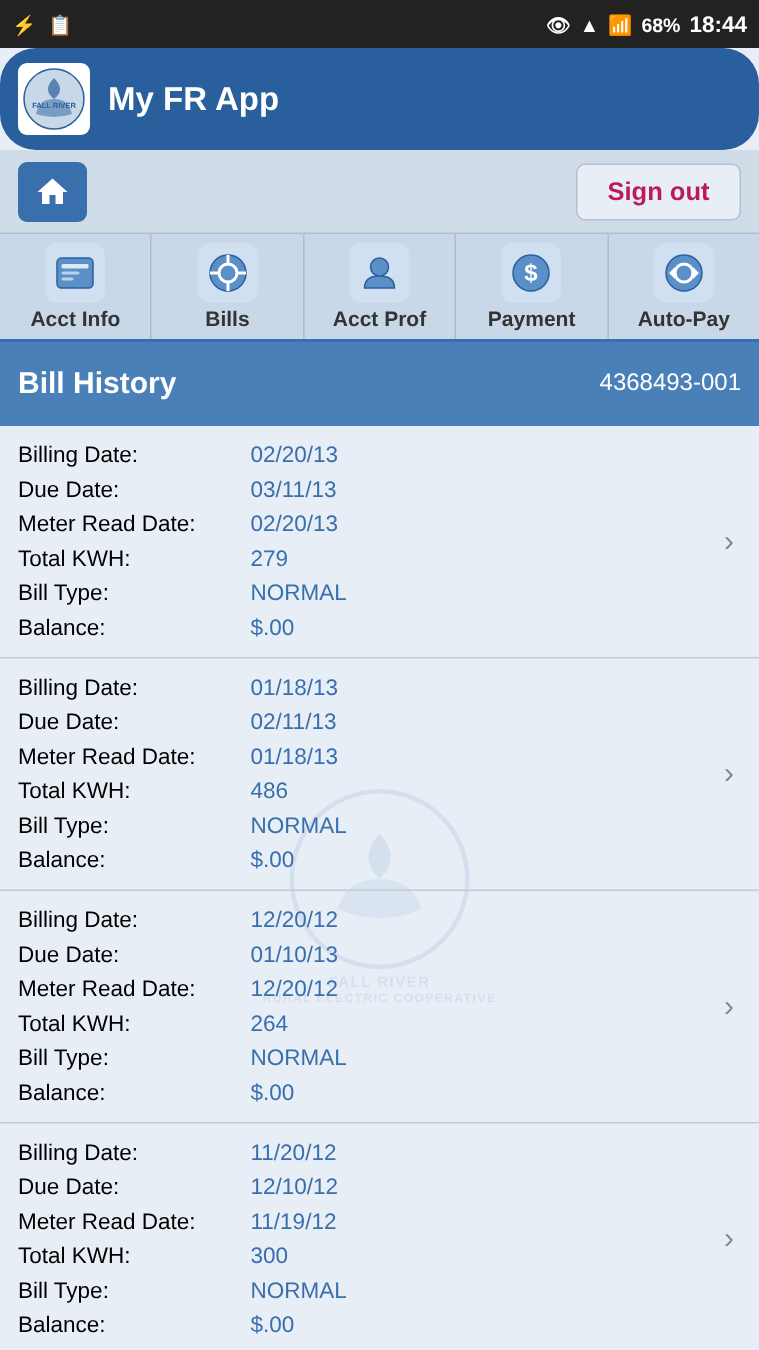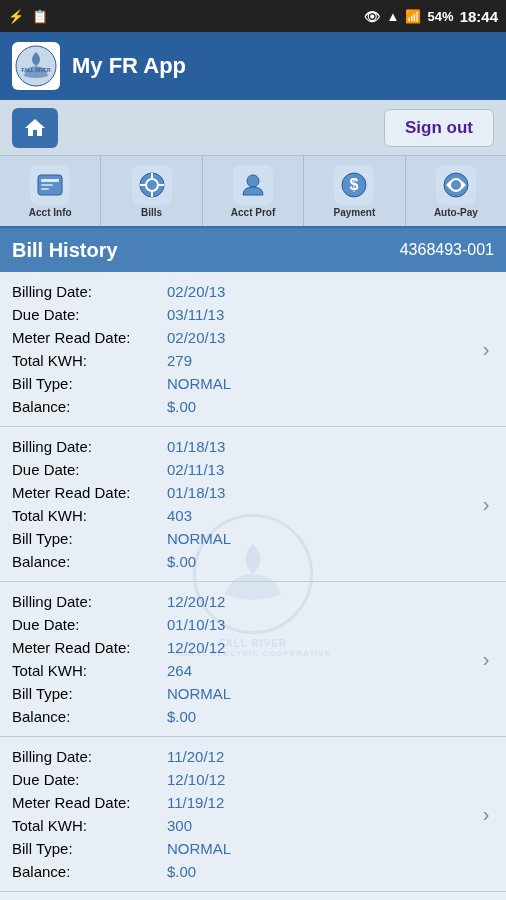--- a/index.html
+++ b/index.html
@@ -28,20 +28,21 @@
     .status-time { font-size: 15px; font-weight: bold; }
 
     
     .app-header {
       background: #2a5f9e;
       height: 68px;
       display: flex;
       align-items: center;
       padding: 0 12px;
       gap: 12px;
+      border-radius: 24px;
     }
     .app-logo {
       width: 48px;
       height: 48px;
       background: white;
       border-radius: 6px;
       display: flex;
       align-items: center;
       justify-content: center;
       font-size: 8px;
@@ -78,21 +79,21 @@
       cursor: pointer;
     }
     .home-icon-svg { width: 24px; height: 24px; }
     .sign-out-btn {
       background: #e8eef5;
       border: 1px solid #b0c0d0;
       border-radius: 6px;
       padding: 8px 20px;
       font-size: 17px;
       font-weight: bold;
-      color: #4c1d95;
+      color: #be185d;
       cursor: pointer;
     }
 
     
     .nav-tabs {
       background: #c8d8e8;
       height: 72px;
       display: flex;
       align-items: stretch;
       overflow: hidden;
@@ -113,30 +114,30 @@
     .nav-tab-icon {
       width: 40px;
       height: 40px;
       border-radius: 8px;
       display: flex;
       align-items: center;
       justify-content: center;
       font-size: 22px;
     }
     .nav-tab-label {
-      font-size: 10px;
+      font-size: 14px;
       color: #333;
       text-align: left;
       font-weight: bold;
     }
 
     
     .bill-history-header {
       background: #4a80b8;
-      height: 44px;
+      height: 56px;
       display: flex;
       align-items: center;
       justify-content: space-between;
       padding: 0 12px;
     }
     .bill-history-title {
       color: white;
       font-size: 20px;
       font-weight: bold;
     }
@@ -231,21 +232,21 @@
 
 <div class="status-bar">
   <div class="status-left">
     <span>⚡</span>
     <span>📋</span>
   </div>
   <div class="status-right">
     <span>👁</span>
     <span>▲</span>
     <span>📶</span>
-    <span>54%</span>
+    <span>68%</span>
     <span class="status-time">18:44</span>
   </div>
 </div>
 
 <div class="app-header">
   <div class="app-logo">
     <svg width="44" height="44" viewBox="0 0 44 44">
       <circle cx="22" cy="22" r="20" fill="#c8d8e8" stroke="#2a5f9e" stroke-width="1"></circle>
       <path d="M22 8 Q30 16 22 22 Q14 16 22 8Z" fill="#2a5f9e" opacity="0.7"></path>
       <path d="M22 22 Q32 22 34 32 Q22 36 10 32 Q12 22 22 22Z" fill="#2a5f9e" opacity="0.5"></path>
@@ -375,21 +376,21 @@
     <div class="bill-row">
       <span class="bill-label">Due Date:</span>
       <span class="bill-value">02/11/13</span>
     </div>
     <div class="bill-row">
       <span class="bill-label">Meter Read Date:</span>
       <span class="bill-value">01/18/13</span>
     </div>
     <div class="bill-row">
       <span class="bill-label">Total KWH:</span>
-      <span class="bill-value">403</span>
+      <span class="bill-value">486</span>
     </div>
     <div class="bill-row">
       <span class="bill-label">Bill Type:</span>
       <span class="bill-value">NORMAL</span>
     </div>
     <div class="bill-row">
       <span class="bill-label">Balance:</span>
       <span class="bill-value">$.00</span>
     </div>
     <div class="chevron-btn">›</div>

